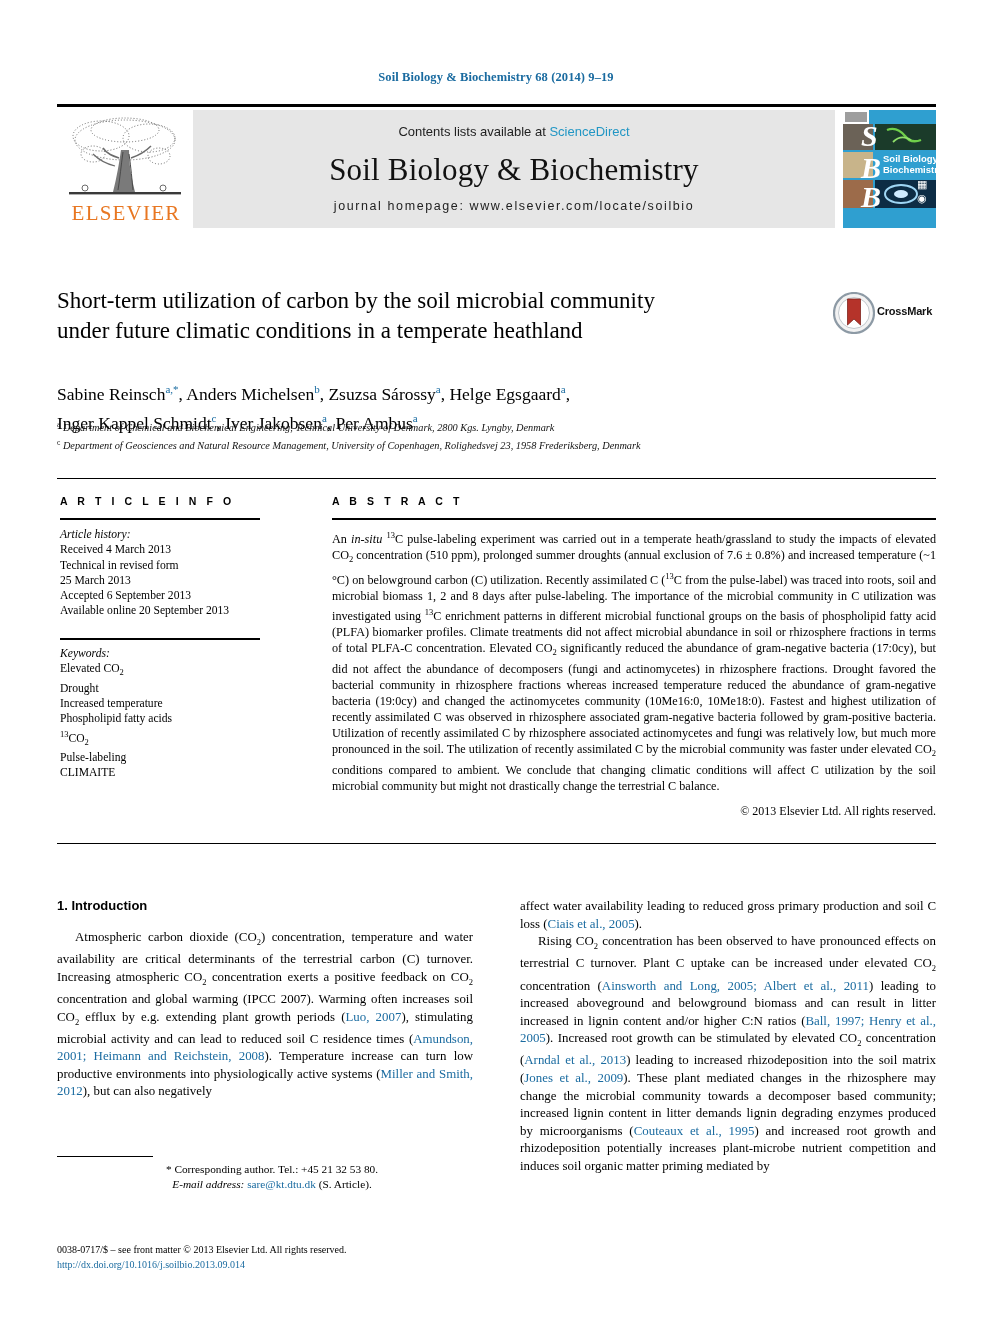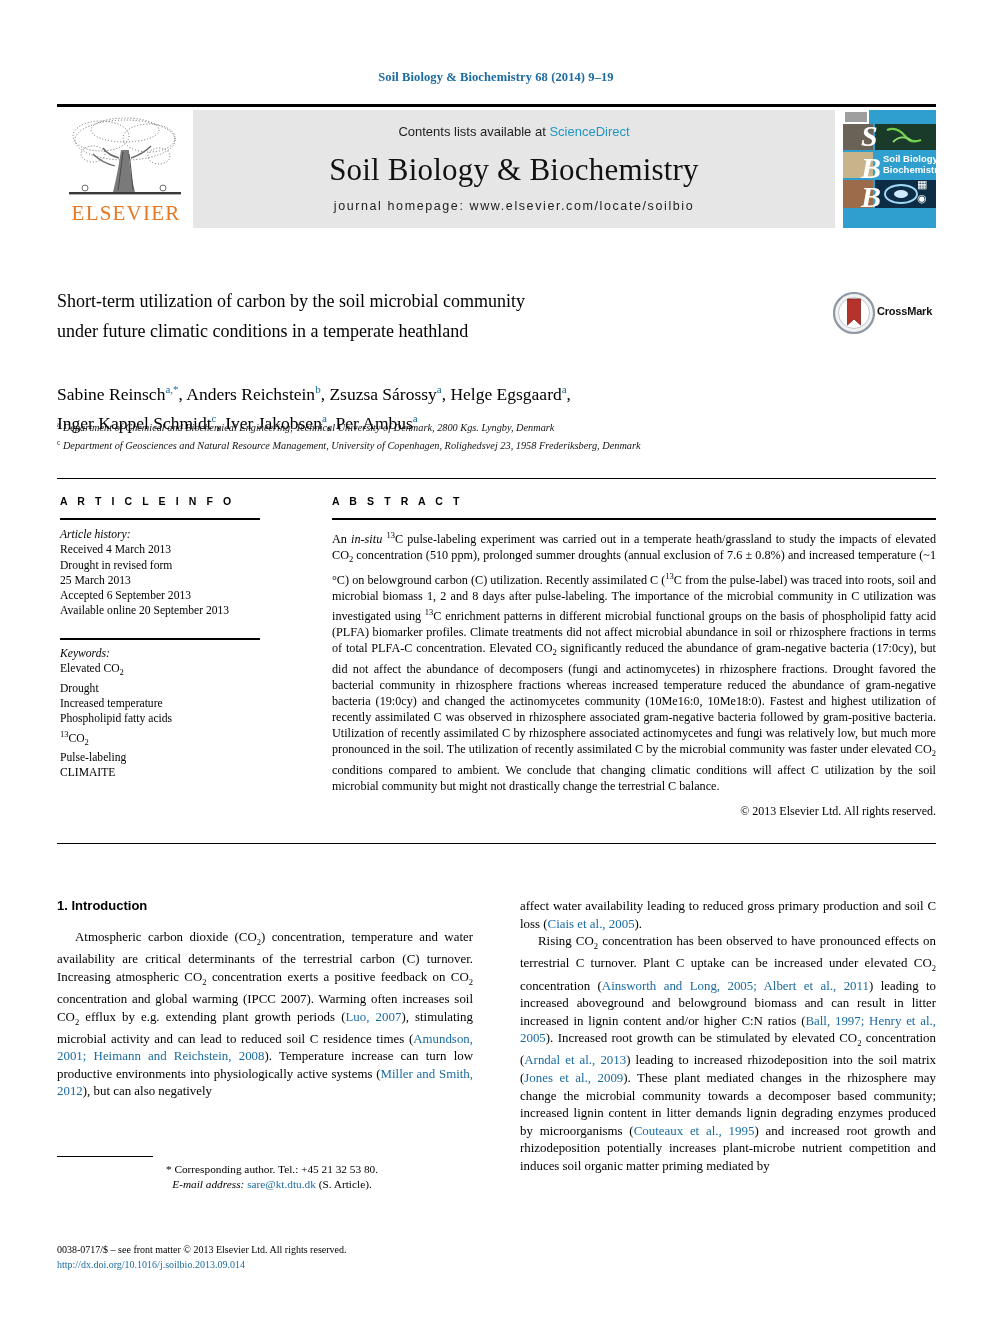--- a/index.html
+++ b/index.html
@@ -114,21 +114,21 @@
   }
 
   
   .title-block {
     position: absolute;
     left: 57px; top: 286px;
     width: 760px;
   }
   .paper-title {
     font-family: "Liberation Serif", serif;
-    font-size: 18px;
+    font-size: 23px;
     line-height: 30px;
     color: #000;
     margin: 0;
     font-weight: normal;
   }
   .crossmark {
     position: absolute;
     left: 833px; top: 292px;
     width: 106px; height: 42px;
   }
@@ -390,21 +390,21 @@
 
   <div class="title-block">
     <h1 class="paper-title">
       <span>Short-term utilization of carbon by the soil microbial community</span><br>
       <span>under future climatic conditions in a temperate heathland</span>
     </h1>
   </div>
 
   <div class="authors">
     <span><span>Sabine Reinsch</span><sup class="star">a,*</sup></span>,
-    <span><span>Anders Reichstein</span><sup>b</sup></span>,
+    <span><span>Anders Michelsen</span><sup>b</sup></span>,
     <span><span>Zsuzsa Sárossy</span><sup>a</sup></span>,
     <span><span>Helge Egsgaard</span><sup>a</sup></span>,<br>
     <span><span>Inger Kappel Schmidt</span><sup>c</sup></span>,
     <span><span>Iver Jakobsen</span><sup>a</sup></span>,
     <span><span>Per Ambus</span><sup>a</sup></span>
   </div>
 
   <div class="affiliations">
     <div><sup>a</sup> <span>Department of Chemical and Biochemical Engineering, Technical University of Denmark, 2800 Kgs. Lyngby, Denmark</span></div>
     <div><sup>c</sup> <span>Department of Geosciences and Natural Resource Management, University of Copenhagen, Rolighedsvej 23, 1958 Frederiksberg, Denmark</span></div>
@@ -412,21 +412,21 @@
 
   <div class="band-rule-top"></div>
   <div class="band-rule-bottom"></div>
 
   <div class="info-col">
     <div class="section-caps">A R T I C L E   I N F O</div>
     <div class="thin-rule"></div>
     <div class="info-body">
       <div class="ital">Article history:</div>
       <div>Received 4 March 2013</div>
-      <div>Drought in revised form</div>
+      <div>Technical in revised form</div>
       <div>25 March 2013</div>
       <div>Accepted 6 September 2013</div>
       <div>Available online 20 September 2013</div>
     </div>
     <div class="kw-block">
       <div class="thin-rule"></div>
       <div class="info-body">
         <div class="ital">Keywords:</div>
         <div>Elevated CO<sub class="sm">2</sub></div>
         <div>Drought</div>

